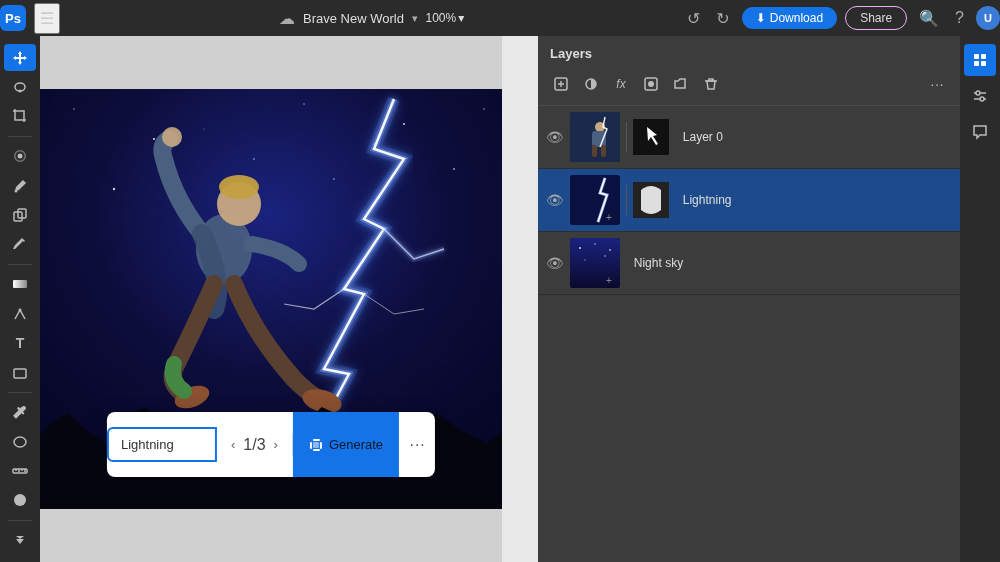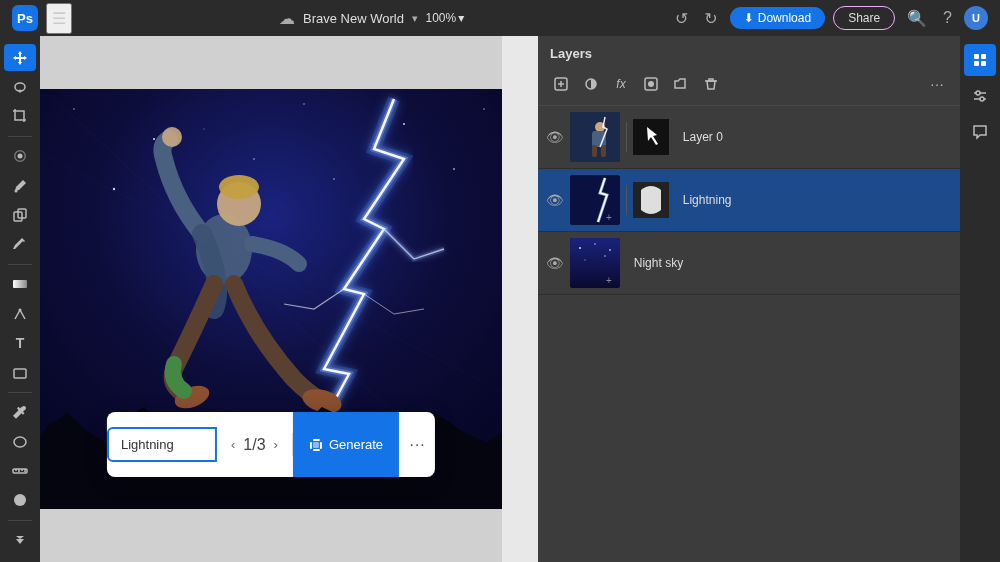--- a/index.html
+++ b/index.html
@@ -4,21 +4,21 @@
   <style>
     * { box-sizing: border-box; margin: 0; padding: 0; }
     body { width: 1000px; height: 562px; overflow: hidden; background: #e8e8e8; font-family: 'Segoe UI', Arial, sans-serif; display: flex; flex-direction: column; }
 
     
     .topbar {
       height: 36px;
       background: #2b2b2b;
       display: flex;
       align-items: center;
-      padding: 0 12px;
+      padding: 0 0;
       gap: 8px;
       flex-shrink: 0;
     }
     .topbar-left { display: flex; align-items: center; gap: 8px; }
     .ps-logo {
       width: 26px; height: 26px;
       background: #1473e6;
       border-radius: 6px;
       display: flex; align-items: center; justify-content: center;
       color: white; font-weight: bold; font-size: 13px;
@@ -205,21 +205,21 @@
       color: #666;
       font-size: 13px;
       padding: 4px;
     }
     .ft-nav-text {
       font-size: 16px;
       color: #444;
     }
     .ft-generate-btn {
       background: #1473e6;
-      color: #ffffff;
+      color: #0f172a;
       border: none;
       border-radius: 0 0 0 0;
       padding: 25px 16px;
       font-size: 13px;
       cursor: pointer;
       display: flex; align-items: center; gap: 6px;
       font-weight: 500;
       justify-content: flex-end;
     }
     .ft-more-btn {

